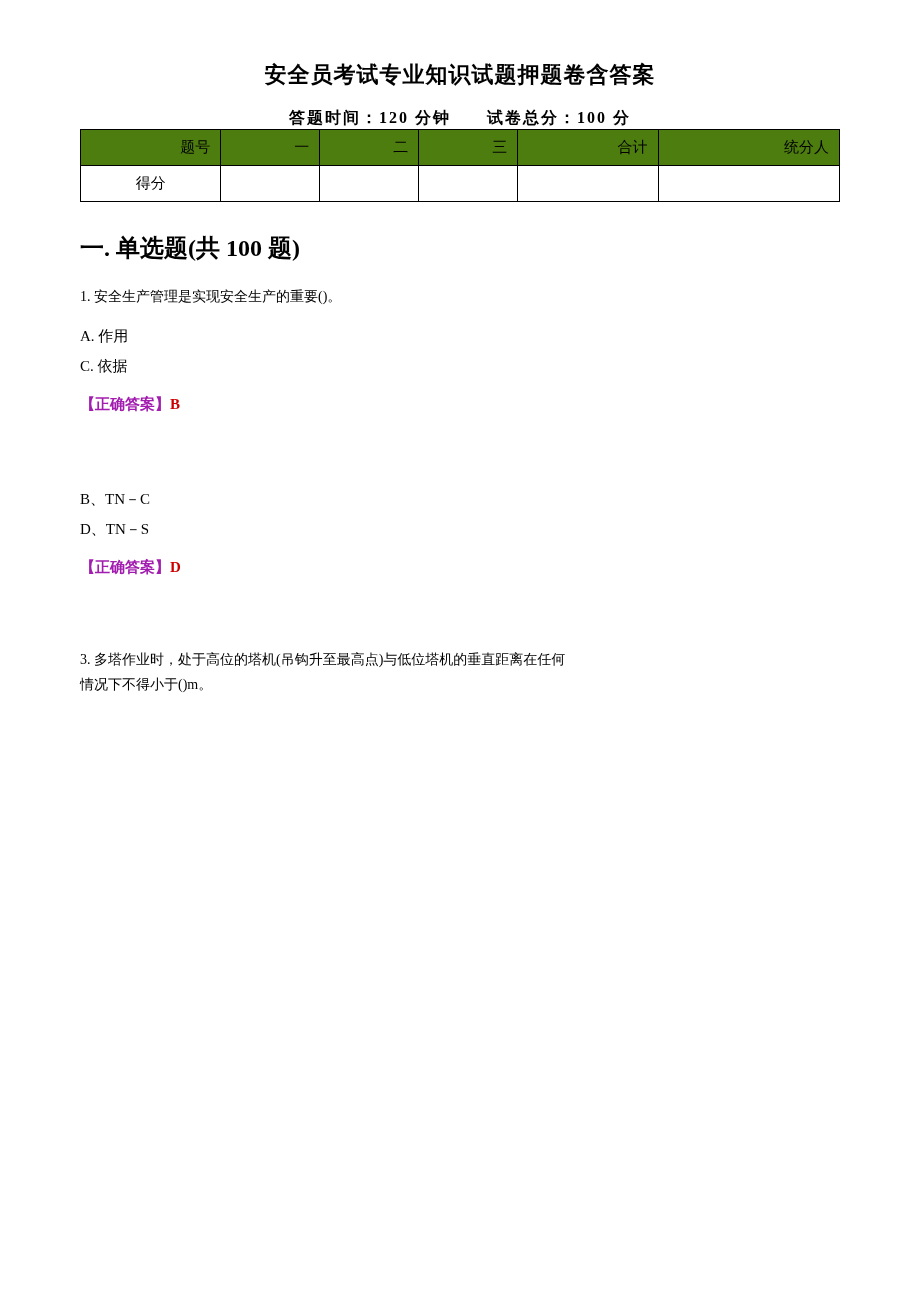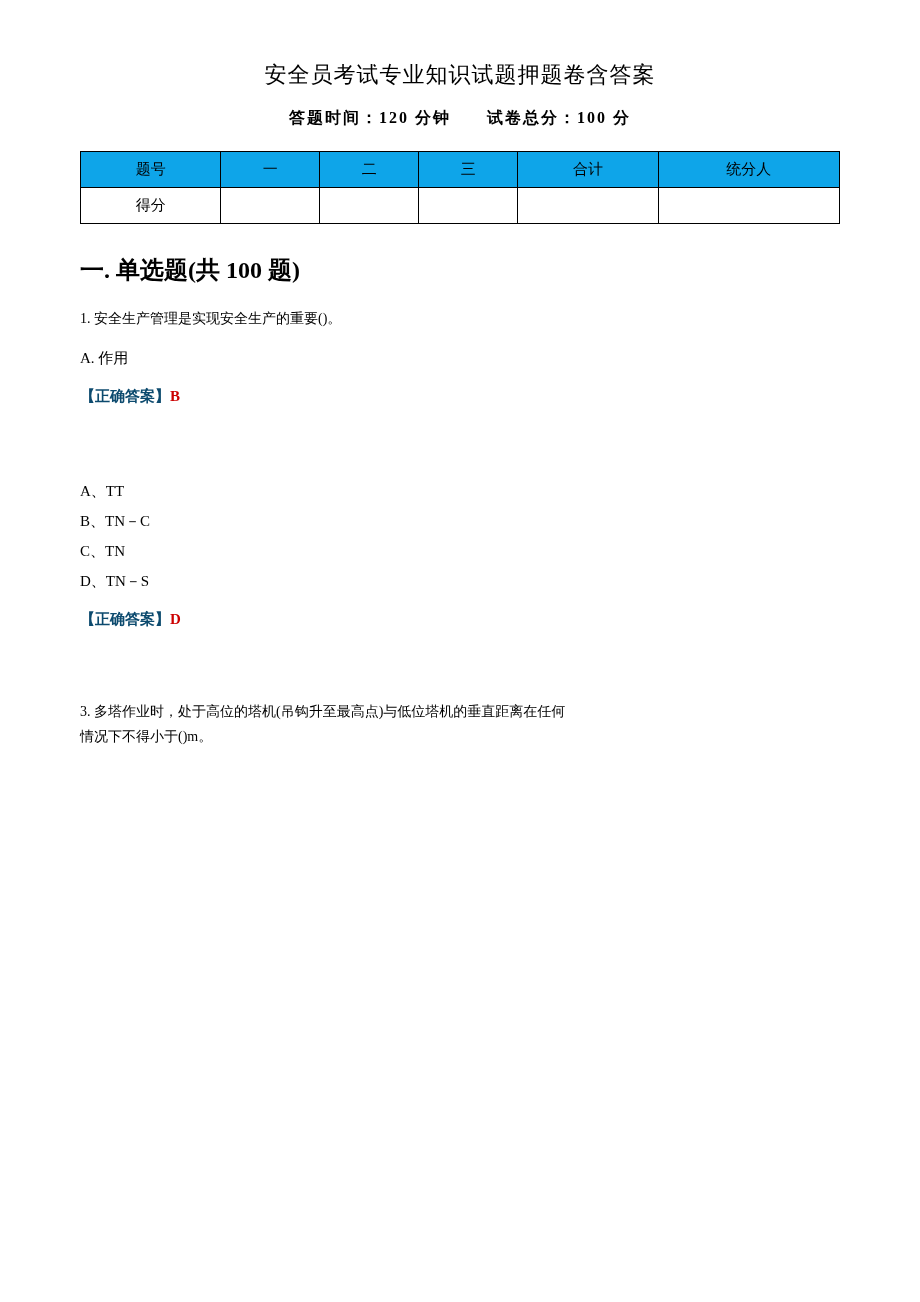--- a/index.html
+++ b/index.html
@@ -14,50 +14,50 @@
       font-size: 15px;
       color: #000000;
       width: 920px;
       min-height: 1302px;
       padding: 60px 80px;
     }
 
     .page-title {
       text-align: center;
       font-size: 22px;
-      font-weight: normal;
+      font-weight: bold;
       margin-bottom: 18px;
       letter-spacing: 1px;
     }
 
     .subtitle {
       text-align: center;
       font-size: 16px;
       font-weight: bold;
-      margin-bottom: 22px;
       letter-spacing: 2px;
     }
 
     .score-table {
       width: 100%;
       border-collapse: collapse;
       margin-bottom: 30px;
     }
 
     .score-table td {
       border: 1px solid #000;
       text-align: center;
       padding: 8px 10px;
       font-size: 15px;
       height: 36px;
     }
 
     .score-table .header-row td {
-      background: #0ea5e9;
+      background: #4d7c0f;
       font-weight: normal;
+      text-align: right;
     }
 
     .section-title {
       font-size: 24px;
       font-weight: bold;
       margin-bottom: 20px;
       margin-top: 10px;
     }
 
     .question-block {
@@ -75,21 +75,21 @@
       line-height: 2;
     }
 
     .answer-line {
       margin-top: 14px;
       font-size: 15px;
       color: #cc0000;
     }
 
     .answer-label {
-      color: #0c4a6e;
+      color: #a21caf;
       font-weight: bold;
     }
 
     .answer-value {
       color: #cc0000;
       font-weight: bold;
     }
 
     .spacer {
       height: 40px;
@@ -127,31 +127,30 @@
   </tbody>
 </table>
 
 <div class="section-title">一. 单选题(共 100 题)</div>
 
 <div class="question-block">
   <div class="question-text">
     1. 安全生产管理是实现安全生产的重要()。
   </div>
   <div class="option">A. 作用</div>
+  <div class="option">C. 依据</div>
   <div class="answer-line">
     <span class="answer-label">【正确答案】</span><span class="answer-value">B</span>
   </div>
 </div>
 
 <div class="spacer"></div>
 
 <div class="question-block">
-  <div class="option">A、TT</div>
   <div class="option">B、TN－C</div>
-  <div class="option">C、TN</div>
   <div class="option">D、TN－S</div>
   <div class="answer-line">
     <span class="answer-label">【正确答案】</span><span class="answer-value">D</span>
   </div>
 </div>
 
 <div class="spacer"></div>
 
 <div class="question-block">
   <div class="question-text">

